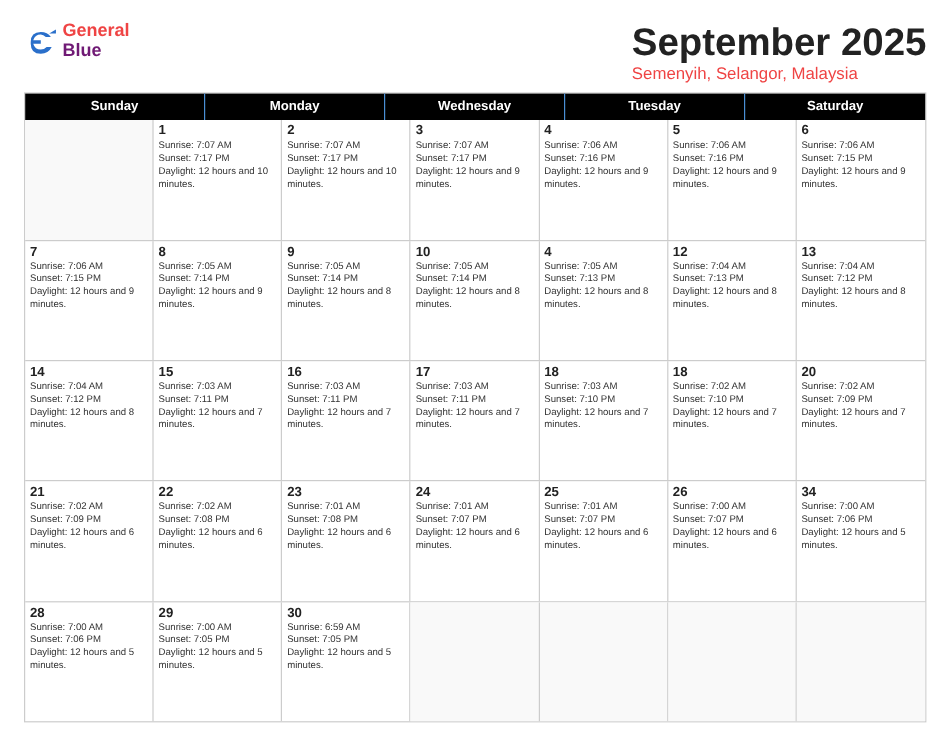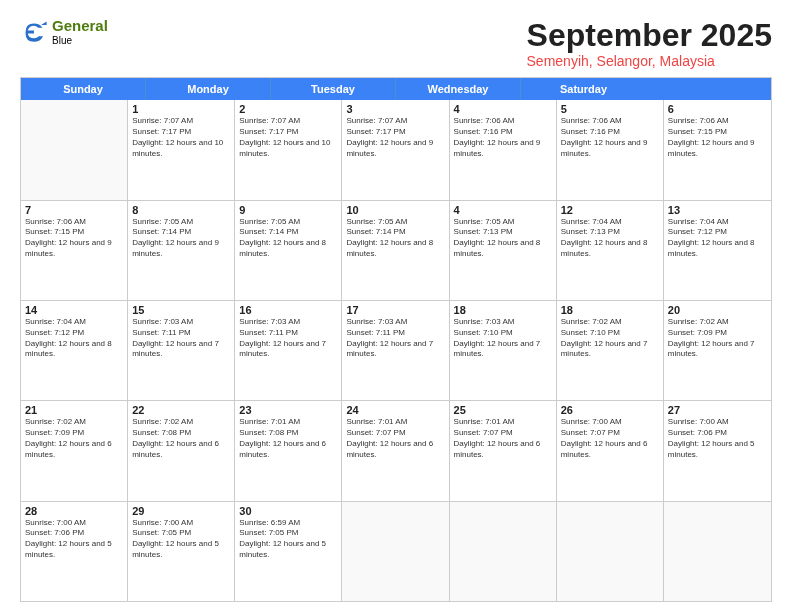--- a/index.html
+++ b/index.html
@@ -29,26 +29,26 @@
       gap: 4px;
     }
     .logo-text {
       display: flex;
       flex-direction: column;
       line-height: 1.1;
     }
     .logo-general {
       font-size: 15px;
       font-weight: bold;
-      color: #4d7c0f;
+      color: #ef4444;
     }
     .logo-blue {
-      font-size: 10px;
-      font-weight: normal;
-      color: #000000;
+      font-size: 15px;
+      font-weight: bold;
+      color: #701a75;
     }
     .logo-icon {
       width: 28px;
       height: 28px;
     }
     .title-block {
     }
     .month-title {
       font-size: 32px;
       font-weight: bold;
@@ -60,22 +60,22 @@
       color: #ef4444;
     }
     .calendar {
       flex: 1;
       display: flex;
       flex-direction: column;
       border: 1px solid #ccc;
     }
     .cal-header-row {
       display: grid;
-      grid-template-columns: repeat(6, 1fr);
-      background: #3b82f6;
+      grid-template-columns: repeat(5, 1fr);
+      background: #000000;
     }
     .cal-header-cell {
       color: #fff;
       font-size: 11px;
       font-weight: bold;
       text-align: center;
       padding: 5px 2px;
       border-right: 1px solid #4a8fd4;
     }
     .cal-header-cell:last-child { border-right: none; }
@@ -133,22 +133,22 @@
     <div class="title-block">
       <div class="month-title">September 2025</div>
       <div class="subtitle">Semenyih, Selangor, Malaysia</div>
     </div>
   </div>
 
   <div class="calendar">
     <div class="cal-header-row">
       <div class="cal-header-cell">Sunday</div>
       <div class="cal-header-cell">Monday</div>
+      <div class="cal-header-cell">Wednesday</div>
       <div class="cal-header-cell">Tuesday</div>
-      <div class="cal-header-cell">Wednesday</div>
       <div class="cal-header-cell">Saturday</div>
     </div>
     <div class="cal-body" id="cal-body">
     <div class="cal-row">
           <div class="cal-cell empty"></div>
           <div class="cal-cell">
             <div class="day-num">1</div>
             <div class="cell-text" style="white-space: pre-line;">Sunrise: 7:07 AM
 Sunset: 7:17 PM
 Daylight: 12 hours and 10 minutes.</div>
@@ -303,21 +303,21 @@
 Sunset: 7:07 PM
 Daylight: 12 hours and 6 minutes.</div>
           </div>
           <div class="cal-cell">
             <div class="day-num">26</div>
             <div class="cell-text" style="white-space: pre-line;">Sunrise: 7:00 AM
 Sunset: 7:07 PM
 Daylight: 12 hours and 6 minutes.</div>
           </div>
           <div class="cal-cell">
-            <div class="day-num">27</div>
+            <div class="day-num">34</div>
             <div class="cell-text" style="white-space: pre-line;">Sunrise: 7:00 AM
 Sunset: 7:06 PM
 Daylight: 12 hours and 5 minutes.</div>
           </div>
         </div>
         <div class="cal-row">
           <div class="cal-cell">
             <div class="day-num">28</div>
             <div class="cell-text" style="white-space: pre-line;">Sunrise: 7:00 AM
 Sunset: 7:06 PM

